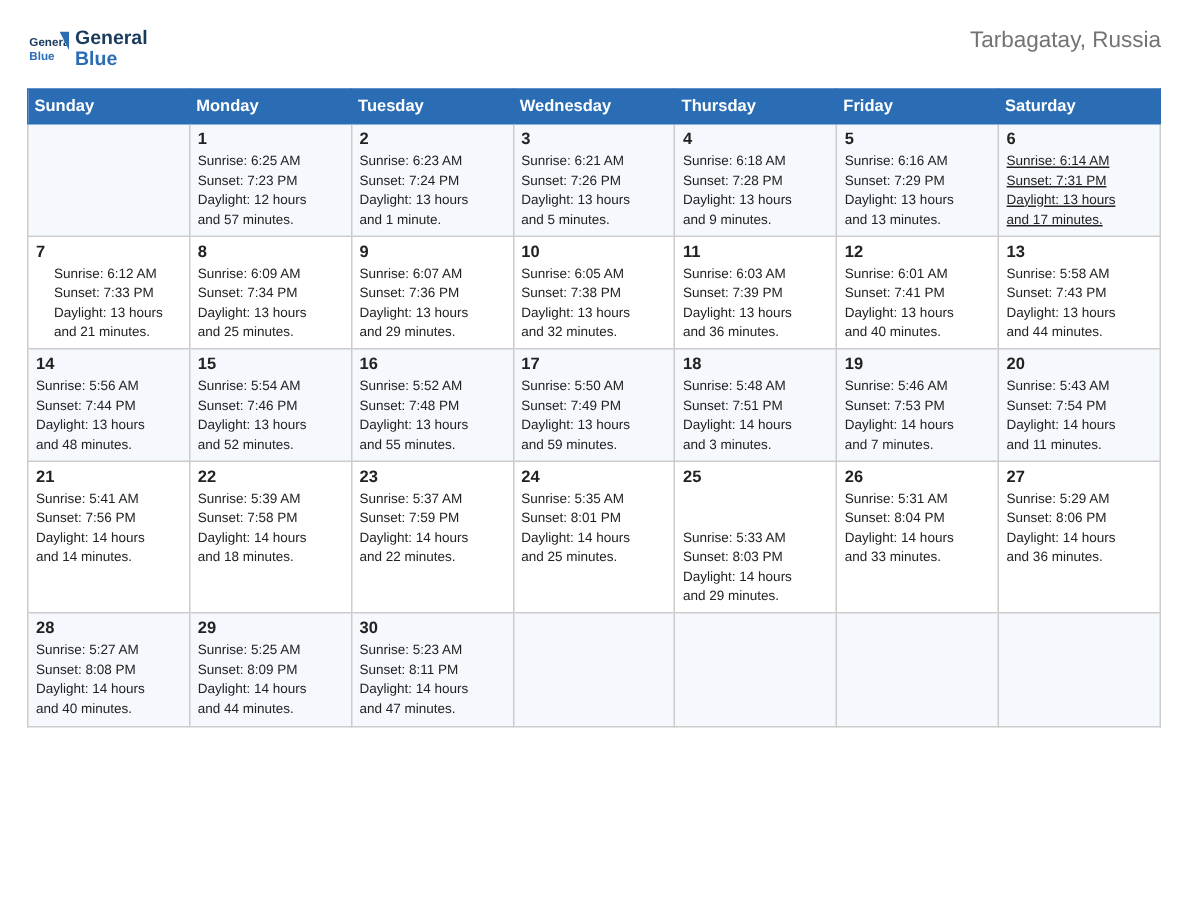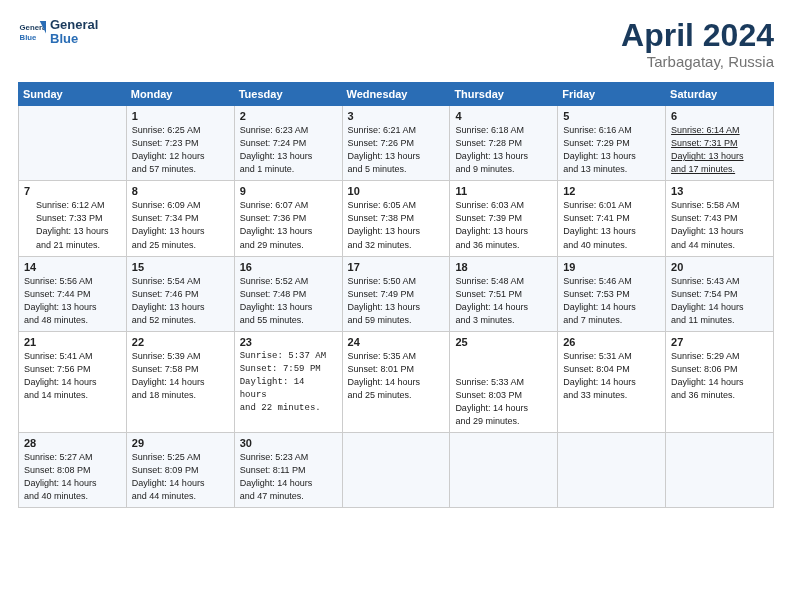--- a/index.html
+++ b/index.html
@@ -97,21 +97,20 @@
         <text x="2" y="16" font-family="Arial" font-weight="bold" font-size="10" fill="#1a3a5c">General</text>
         <text x="2" y="28" font-family="Arial" font-weight="bold" font-size="10" fill="#2a6db5">Blue</text>
         <polygon points="28,4 36,4 36,20" fill="#2a6db5"></polygon>
       </svg>
       <div>
         <div style="font-size:13px;font-weight:bold;color:#1a3a5c;line-height:1.1;">General</div>
         <div style="font-size:13px;font-weight:bold;color:#2a6db5;line-height:1.1;">Blue</div>
       </div>
     </div>
     <div class="title-block">
-      <div class="month-title">April 2024</div>
       <div class="location">Tarbagatay, Russia</div>
     </div>
   </div>
 
   <table>
     <thead>
       <tr>
 
       <th>Sunday</th>
           <th>Monday</th>
@@ -281,21 +280,21 @@
           </td>
           <td>
             <span class="day-num">22</span>
             <div class="day-info" style="white-space: pre-line;">Sunrise: 5:39 AM
 Sunset: 7:58 PM
 Daylight: 14 hours
 and 18 minutes.</div>
           </td>
           <td>
             <span class="day-num">23</span>
-            <div class="day-info" style="white-space: pre-line; font-family: Liberation Mono, monospace;">Sunrise: 5:37 AM
+            <div class="day-info" style="white-space: pre-line;">Sunrise: 5:37 AM
 Sunset: 7:59 PM
 Daylight: 14 hours
 and 22 minutes.</div>
           </td>
           <td>
             <span class="day-num">24</span>
             <div class="day-info" style="white-space: pre-line;">Sunrise: 5:35 AM
 Sunset: 8:01 PM
 Daylight: 14 hours
 and 25 minutes.</div>

